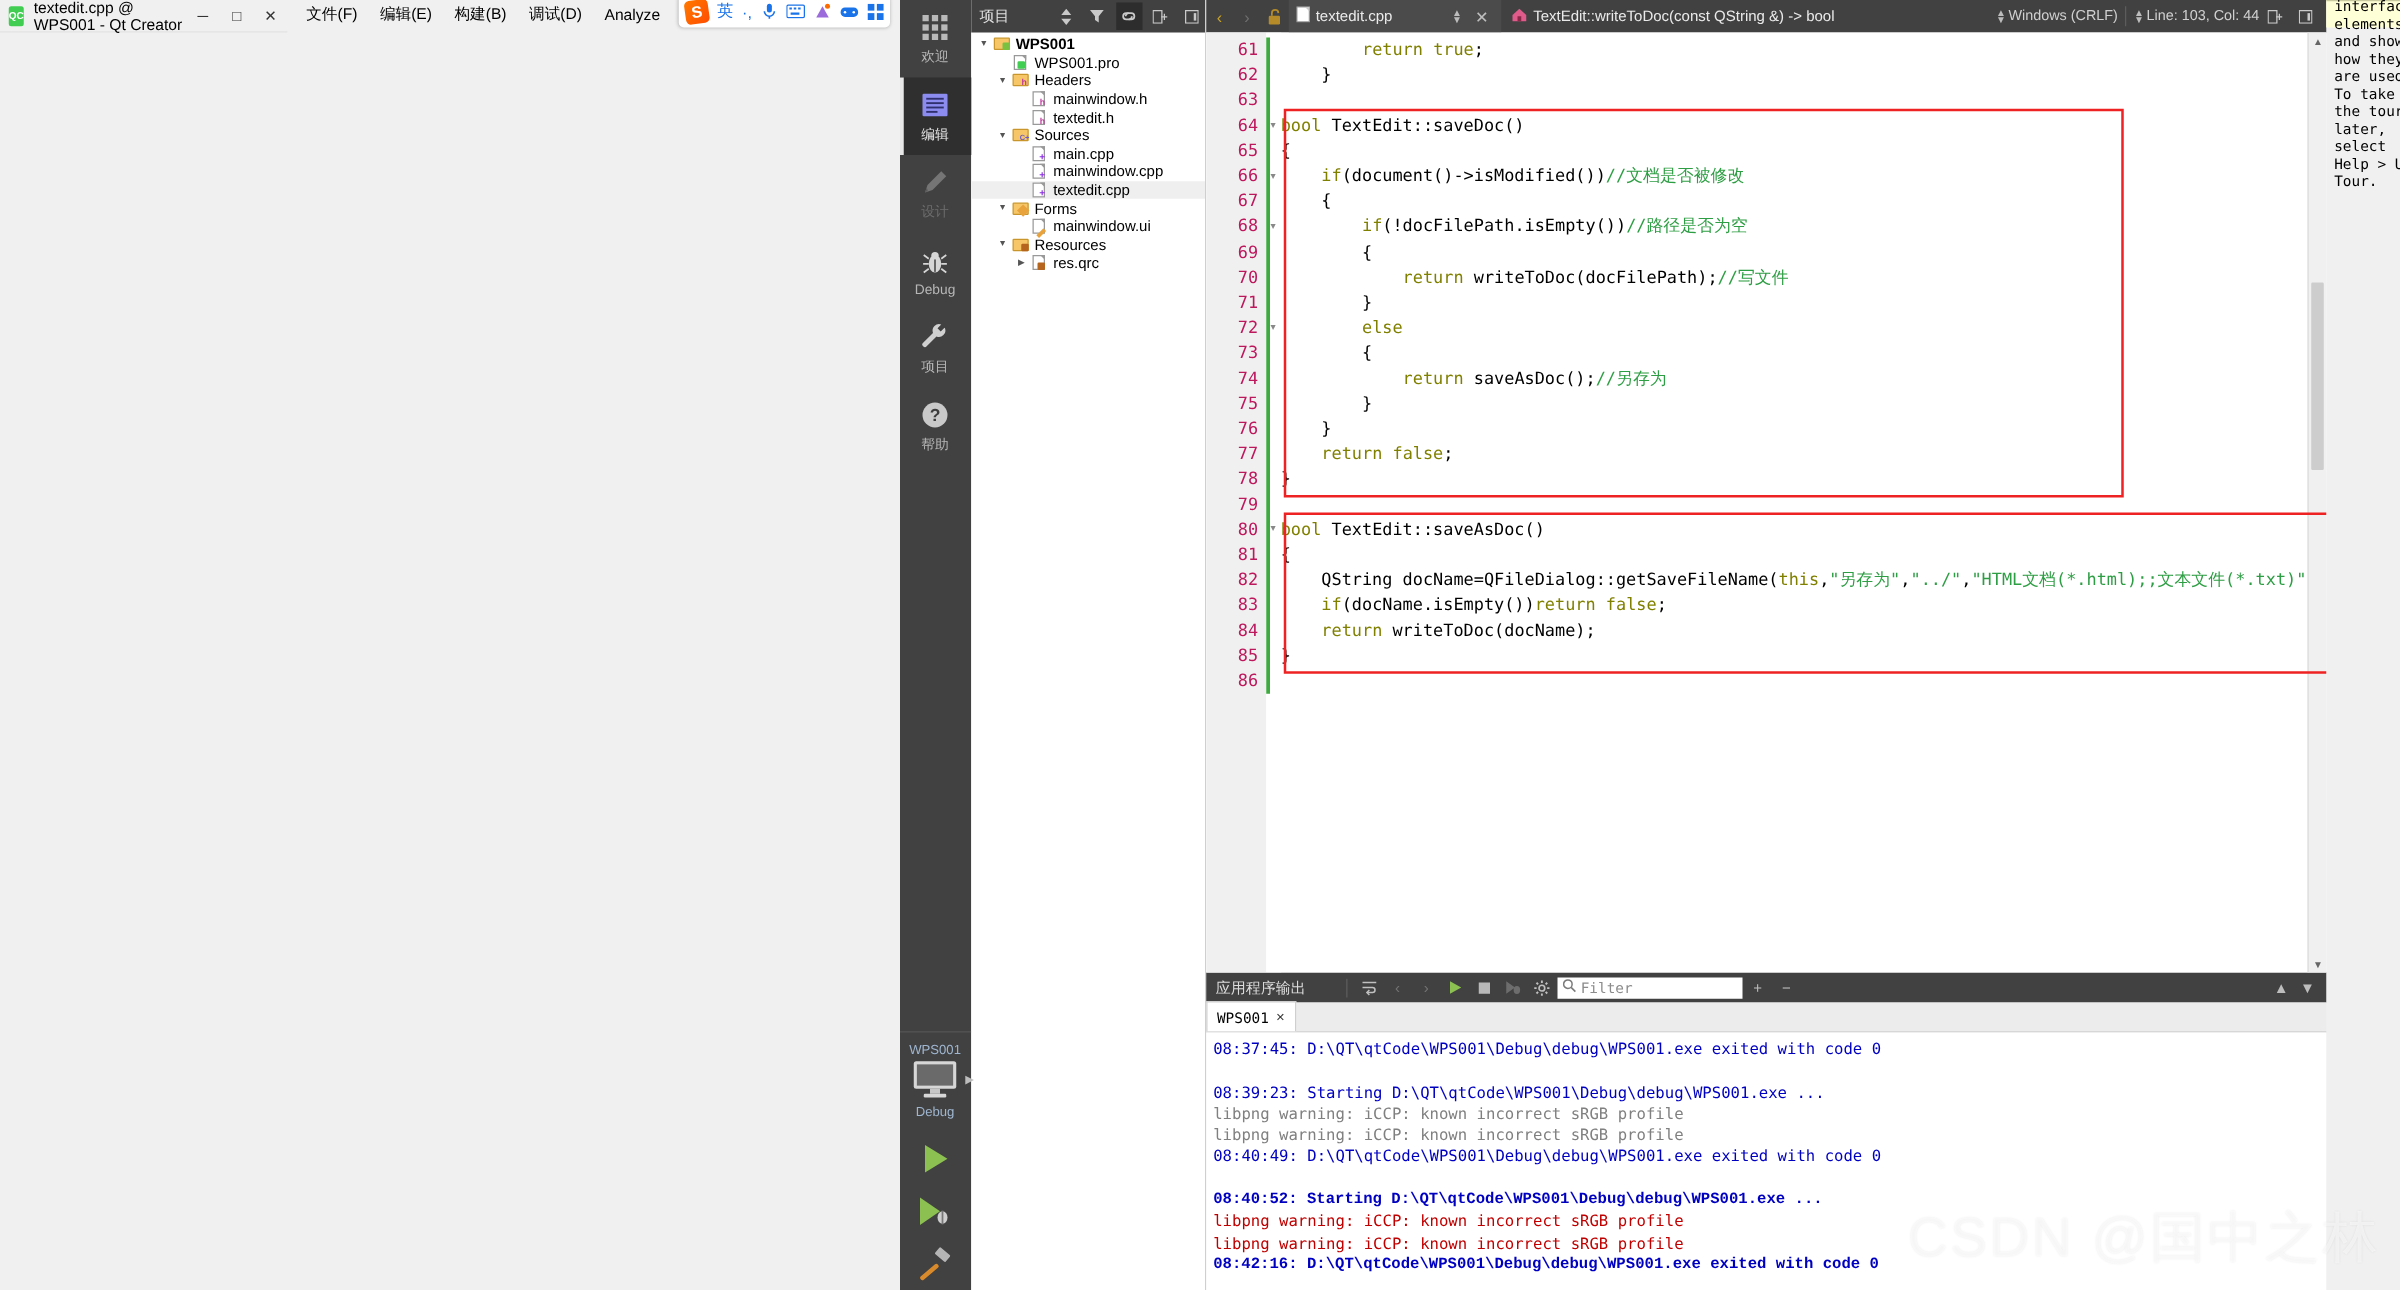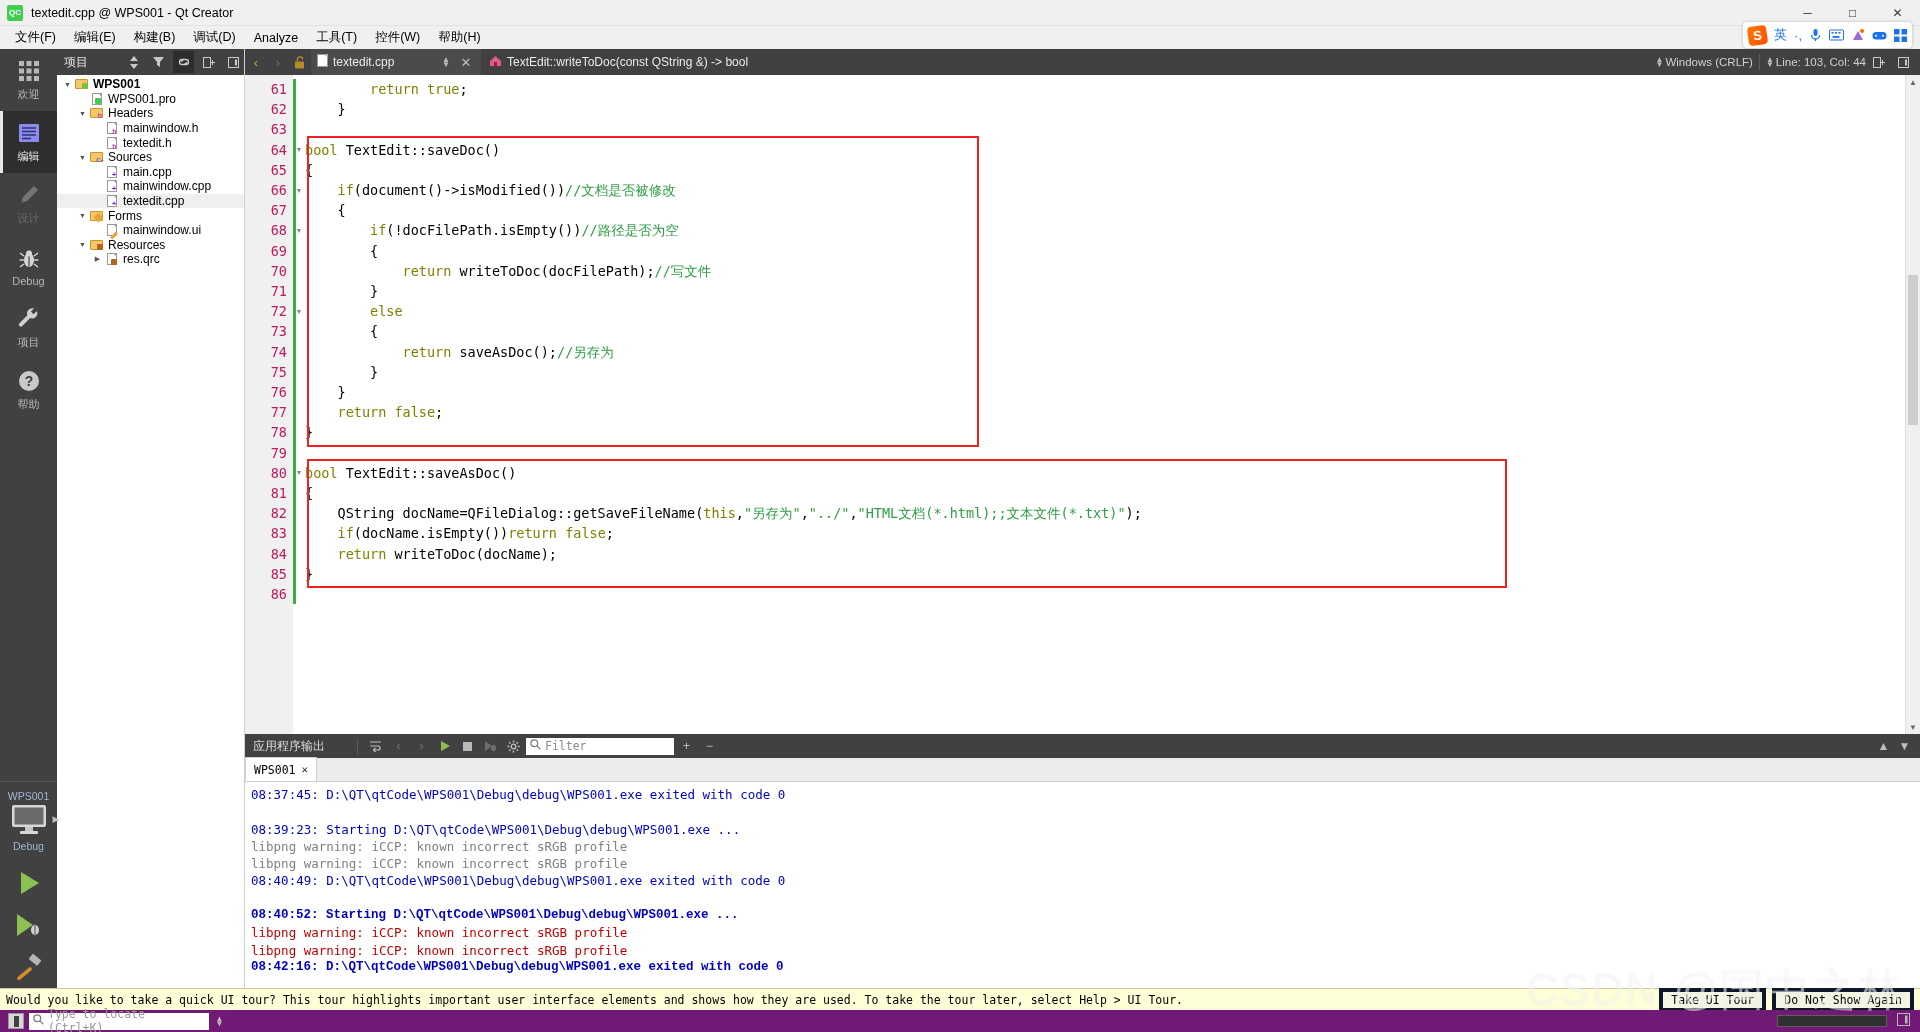--- a/index.html
+++ b/index.html
@@ -4,21 +4,21 @@
 <style>
   * { box-sizing: border-box; margin:0; padding:0; }
   html,body { width:1920px; height:1032px; overflow:hidden; }
   body {
     font-family: "Liberation Sans", sans-serif;
     font-size: 12px;
     background:#f0f0f0;
     color:#000;
     -webkit-font-smoothing: none;
   }
-  .app { position:relative; width:1920px; height:1032px; display:flex; flex-direction:column; }
+  .app { position:relative; width:1920px; height:1032px; display:flex; }
 
   
   .titlebar {
     height:26px; background:#f0f0f0; display:flex; align-items:center;
     border-bottom:1px solid #e2e2e2; flex:0 0 26px;
   }
   .tb-icon {
     width:16px; height:16px; margin-left:7px; margin-right:8px;
     background:#41cd52; border-radius:2px; color:#fff; font-size:8px;
     font-weight:bold; display:flex; align-items:center; justify-content:center;

